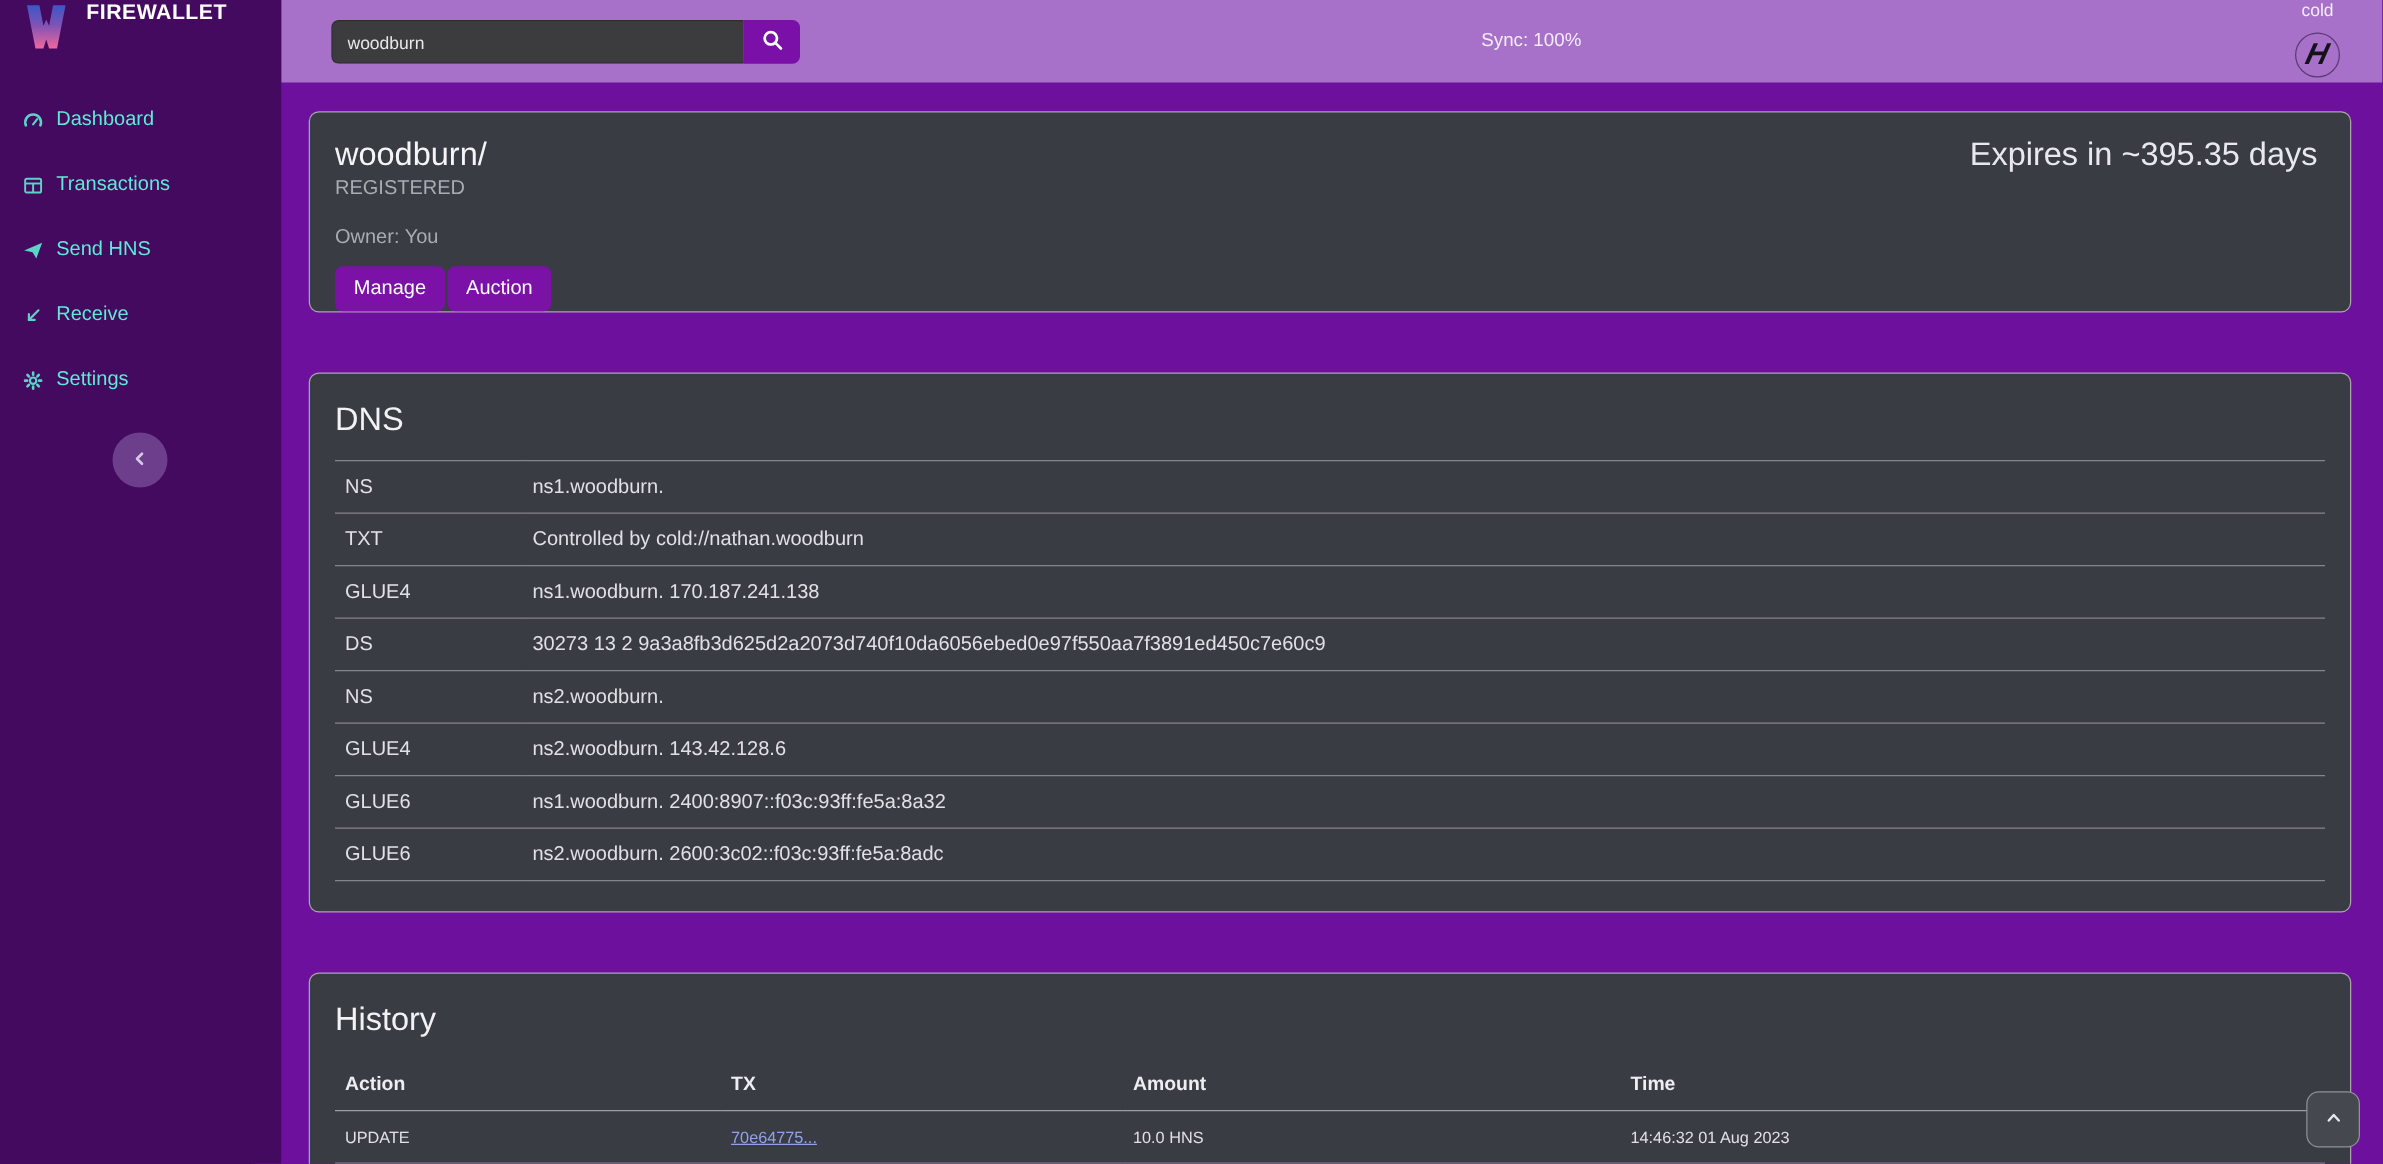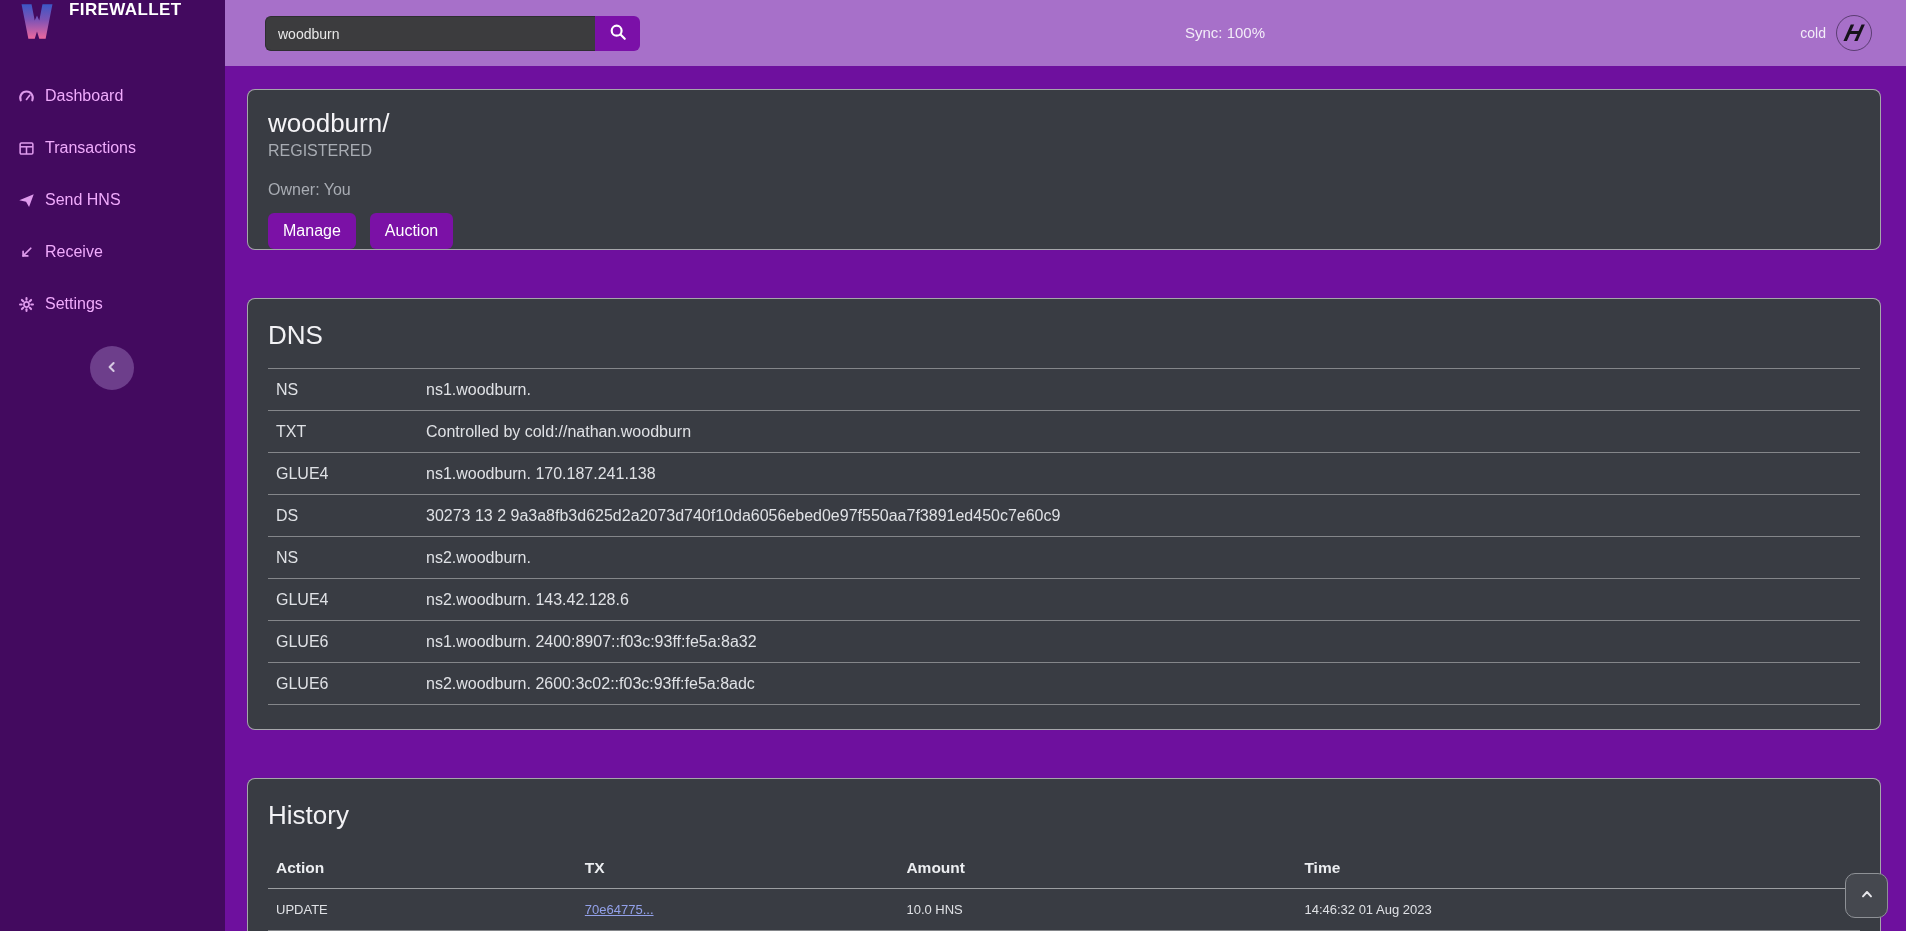--- a/index.html
+++ b/index.html
@@ -11,21 +11,21 @@
   
   .sidebar {
     position:absolute; left:0; top:0; width:225px; height:931px;
     background:#430a5f; z-index:30;
   }
   .logo-row { height:66px; display:flex; padding-left:17px; gap:12px; }
   .brand { color:#ffffff; font-size:17px; font-weight:bold; letter-spacing:.4px; }
   .nav { margin-top:8px; }
   .nav-item {
     height:44px; margin-bottom:8px; display:flex; align-items:center; gap:10px;
-    padding:0 18px; color:#f0abfc; font-size:16px; cursor:pointer;
+    padding:0 18px; color:#5eead4; font-size:16px; cursor:pointer;
   }
   .nav-item .ico { width:17px; height:17px; display:flex; align-items:center; justify-content:center; opacity:.9; }
   .collapse-btn {
     position:absolute; left:90px; top:346px; width:44px; height:44px; border-radius:50%;
     background:#6d3e8b; border:none; display:flex; align-items:center; justify-content:center;
     color:#d6c9e2; cursor:pointer;
   }
   
   .topbar {
     position:absolute; left:225px; top:0; width:1681px; height:66px;
@@ -35,21 +35,21 @@
   .search-input {
     width:330px; height:35px; box-sizing:border-box; background:#3c3c3e; border:1px solid #2e2e31;
     border-right:none; border-radius:6px 0 0 6px; color:#e8e8e8; font-size:14px; padding:16px 12px;
     font-family:"Liberation Sans", sans-serif; outline:none;
   }
   .search-btn {
     width:45px; height:35px; background:#7b10a8; border:none; border-radius:0 6px 6px 0;
     display:flex; align-items:center; justify-content:center; cursor:pointer;
   }
   .sync { position:absolute; left:960px; top:0; height:66px; line-height:66px; color:#f3ecf8; font-size:15px; }
-  .top-right { position:absolute; right:34px; top:0; height:66px; display:flex; align-items:center; gap:10px; }
+  .top-right { position:absolute; right:34px; top:0; height:66px; display:flex; align-items:center; gap:10px;flex-direction:column; }
   .wallet-name { color:#f3ecf8; font-size:14px; }
   .avatar {
     width:34px; height:34px; border-radius:50%; border:1px solid rgba(30,18,44,.55);
     display:flex; align-items:center; justify-content:center; cursor:pointer;
   }
   .avatar .hs {
     font-weight:bold; font-style:italic; font-size:24px; line-height:30px; color:#15121a;
     transform:skewX(-14deg); display:inline-block;
   }
   
@@ -57,21 +57,21 @@
   .card {
     width:1634px; box-sizing:border-box; background:#393c43; border:1px solid rgba(255,255,255,.55);
     border-radius:8px; color:#e4e5e8; margin-bottom:48px;
   }
   .card-title { font-size:26px; line-height:32px; color:#f2f2f5; font-weight:normal; margin:0 0 17px 0; }
   
   .domain-card { height:161px; padding:18px 26px 0 20px; display:flex; justify-content:space-between; }
   .domain-name { font-size:26px; line-height:30px; color:#f5f4f7; }
   .domain-status { font-size:16px; line-height:21px; color:#a8acb3; margin-top:2px; }
   .domain-owner { font-size:16px; line-height:21px; color:#a8acb3; margin-top:18px; }
-  .btn-row { margin-top:13px; display:flex; gap:14px; }
+  .btn-row { margin-top:13px; display:flex; gap:2px; }
   .btn {
     background:#7b11a6; color:#ffffff; border:none; border-radius:6px;
     font-size:16px; line-height:22px; padding:7px 15px; cursor:pointer;
     font-family:"Liberation Sans", sans-serif;
   }
   .expires { font-size:26px; line-height:30px; color:#e9e8ee; }
   
   .dns-card { height:432px; padding:20px; }
   .dns-table { width:100%; border-collapse:collapse; }
   .dns-table td {
@@ -212,20 +212,21 @@
   <div class="card domain-card">
     <div>
       <div class="domain-name">woodburn/</div>
       <div class="domain-status">REGISTERED</div>
       <div class="domain-owner">Owner: You</div>
       <div class="btn-row">
         <button class="btn">Manage</button>
         <button class="btn">Auction</button>
       </div>
     </div>
+    <div class="expires">Expires in ~395.35 days</div>
   </div>
 
   <div class="card dns-card">
     <h2 class="card-title">DNS</h2>
     <table class="dns-table">
       <tbody>
         <tr>
           <td class="rtype">NS</td>
           <td>ns1.woodburn.</td>
         </tr>

